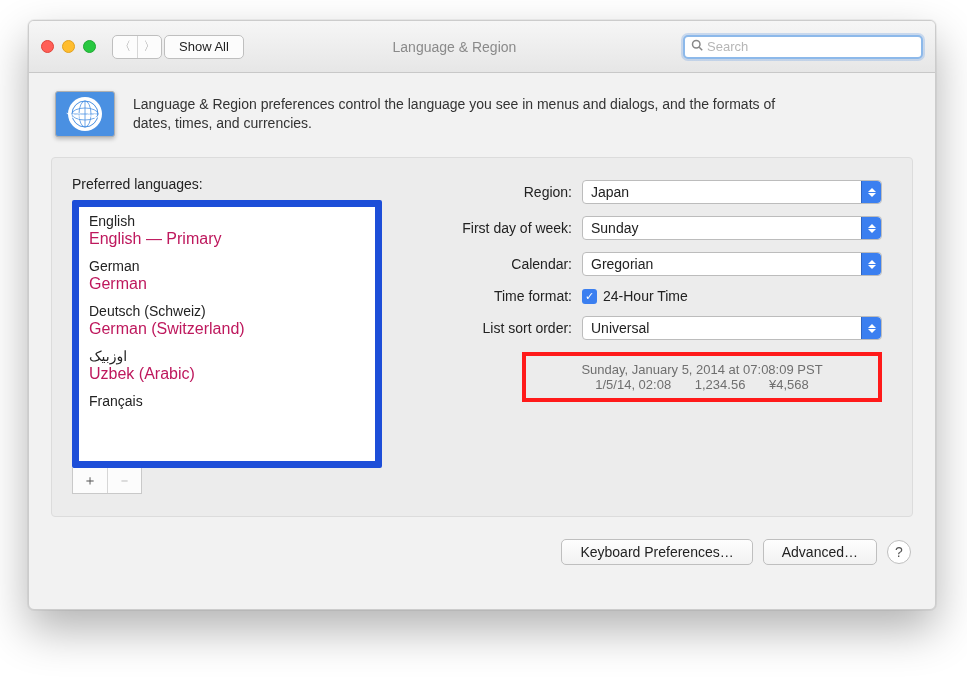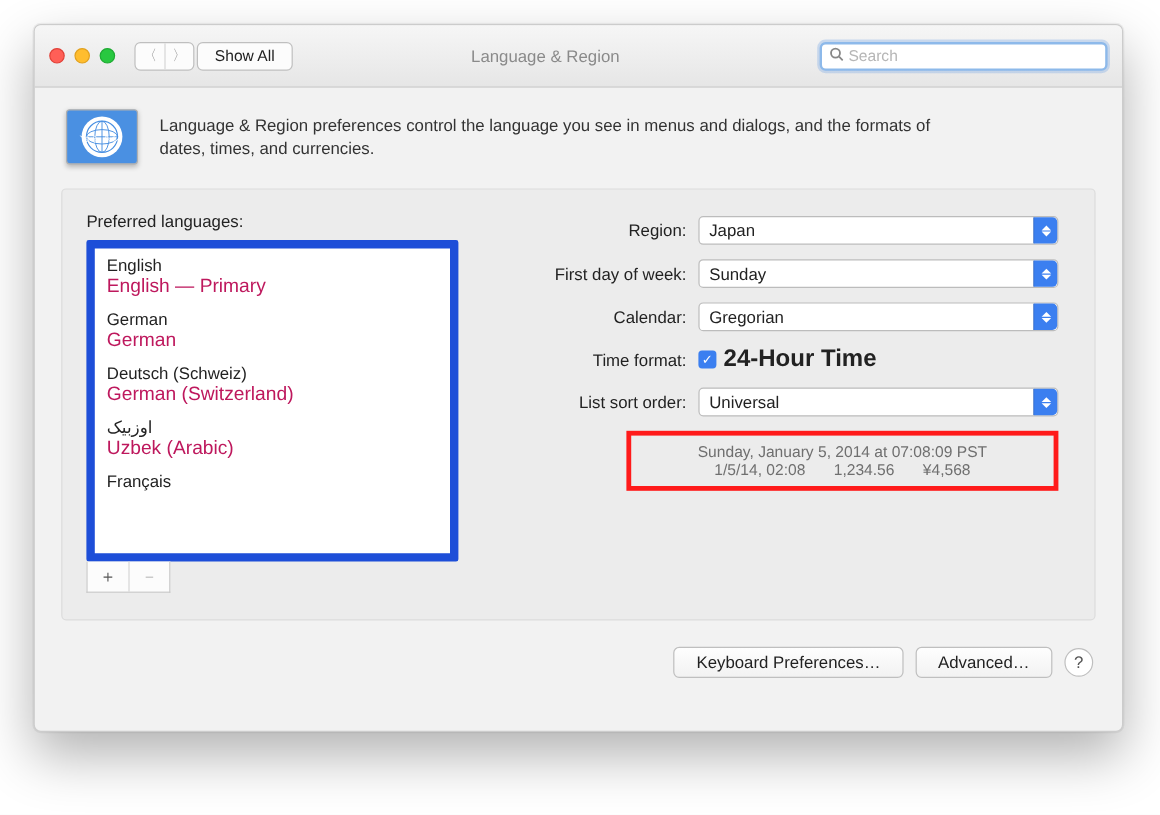--- a/index.html
+++ b/index.html
@@ -137,21 +137,21 @@
     content:""; border-left:4px solid transparent; border-right:4px solid transparent;
     border-bottom:4px solid #fff;
   }
   .select .caret::after {
     content:""; border-left:4px solid transparent; border-right:4px solid transparent;
     border-top:4px solid #fff;
   }
   .chk { width:15px; height:15px; background:#3b7ff0; border-radius:3px;
     display:flex; align-items:center; justify-content:center; color:#fff;
     font-size:11px; margin-right:6px; }
-  .chk-label { font-size:20px;font-weight:bold; }
+  .chk-label { font-size:14px; }
 
   .preview-box {
     margin-left: 100px;
     border: 4px solid #ff1a1a;
     padding: 6px 4px;
     width: 360px;
     text-align:center;
     color:#6f6f6f; font-size:13px;
     background: transparent;
   }

